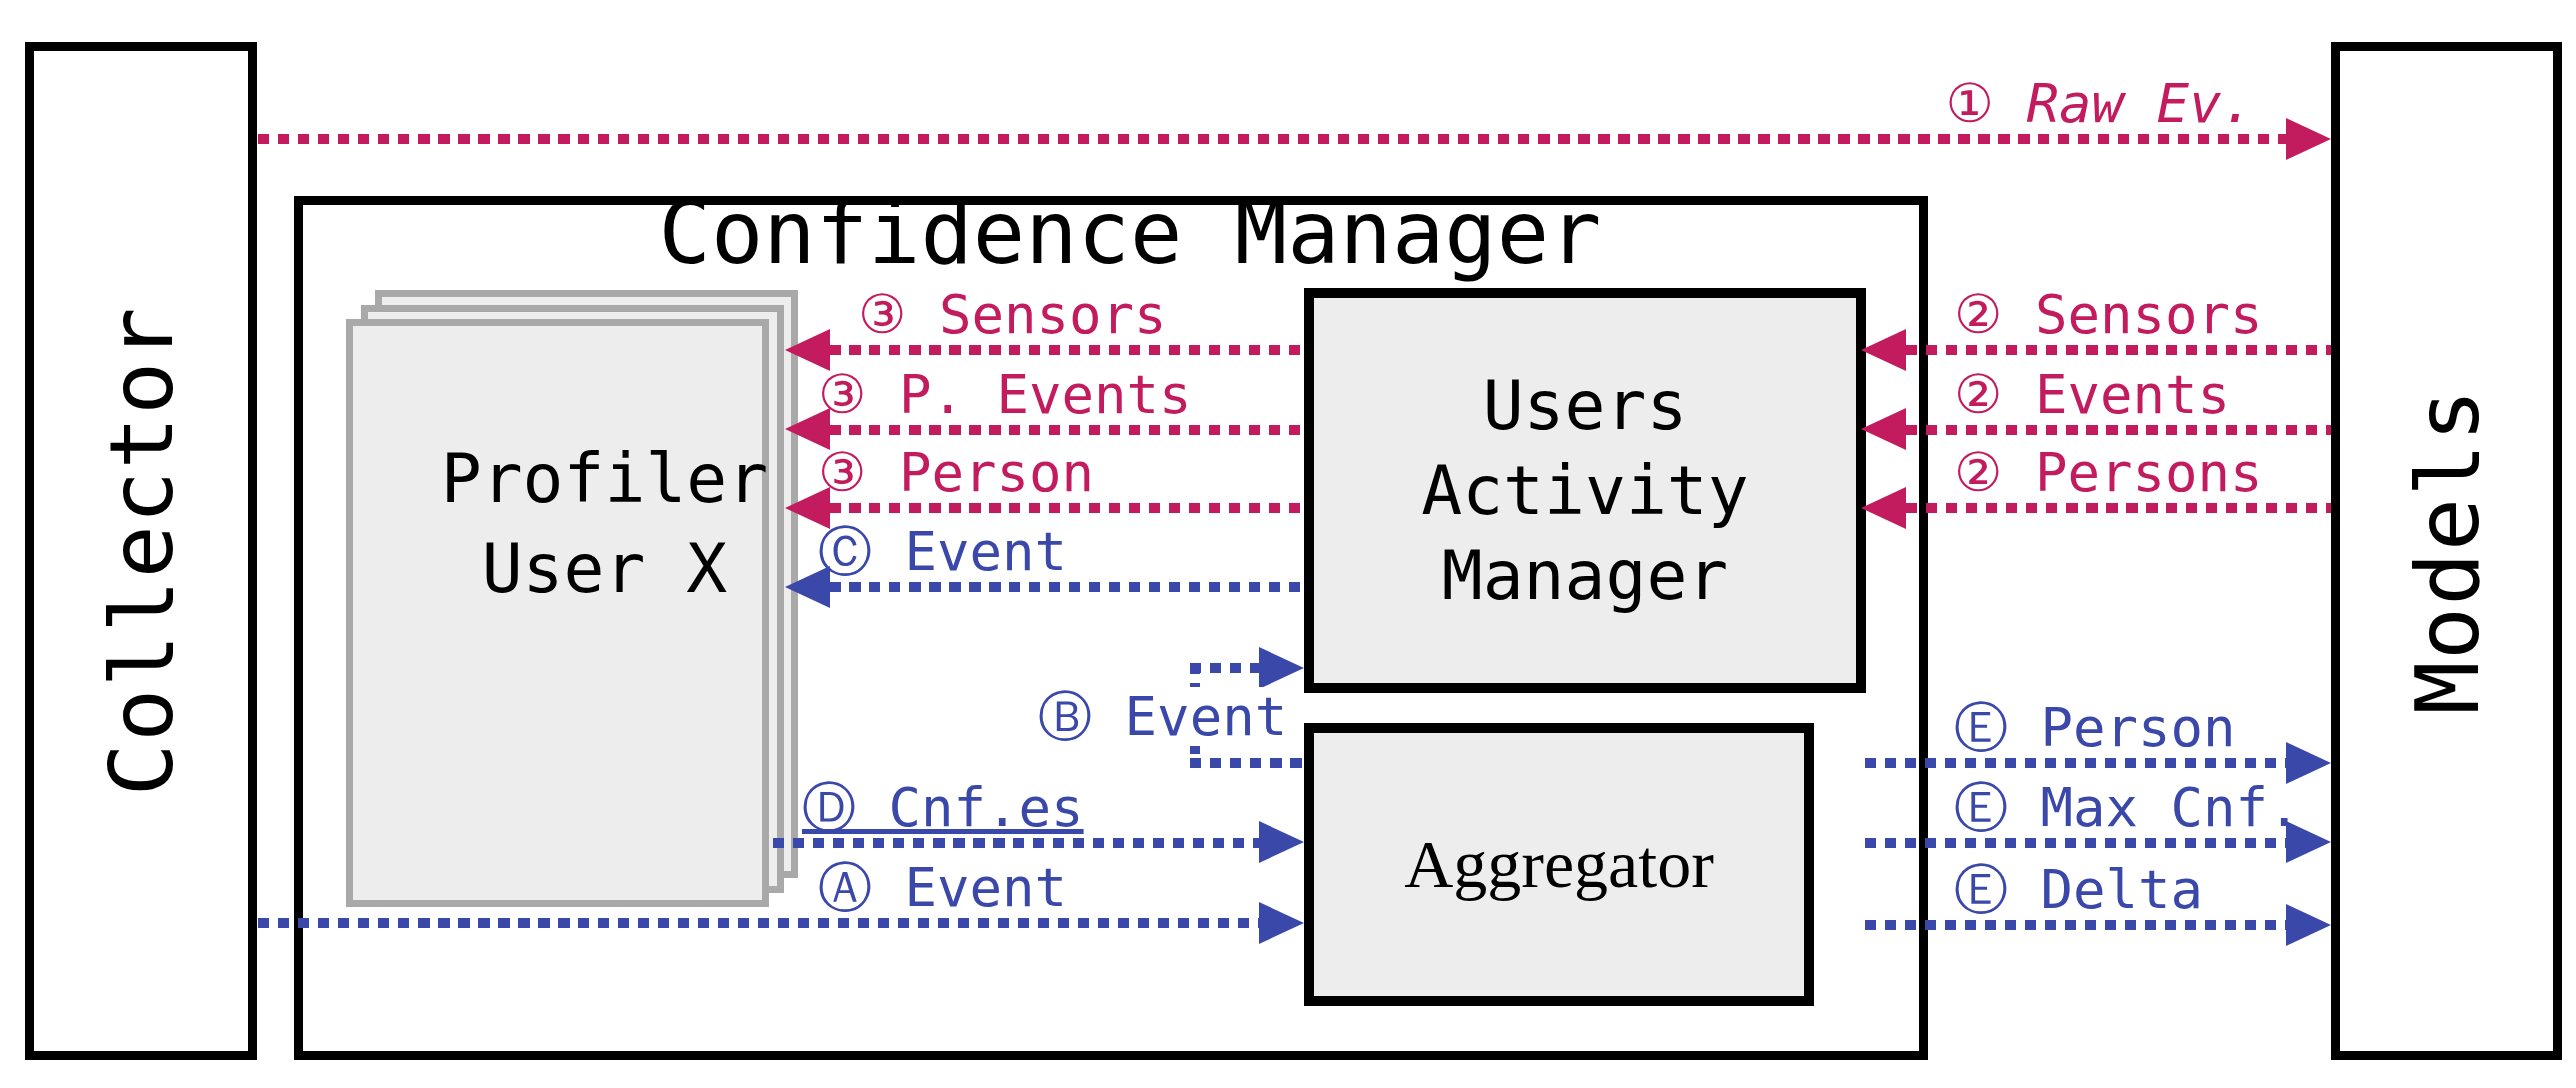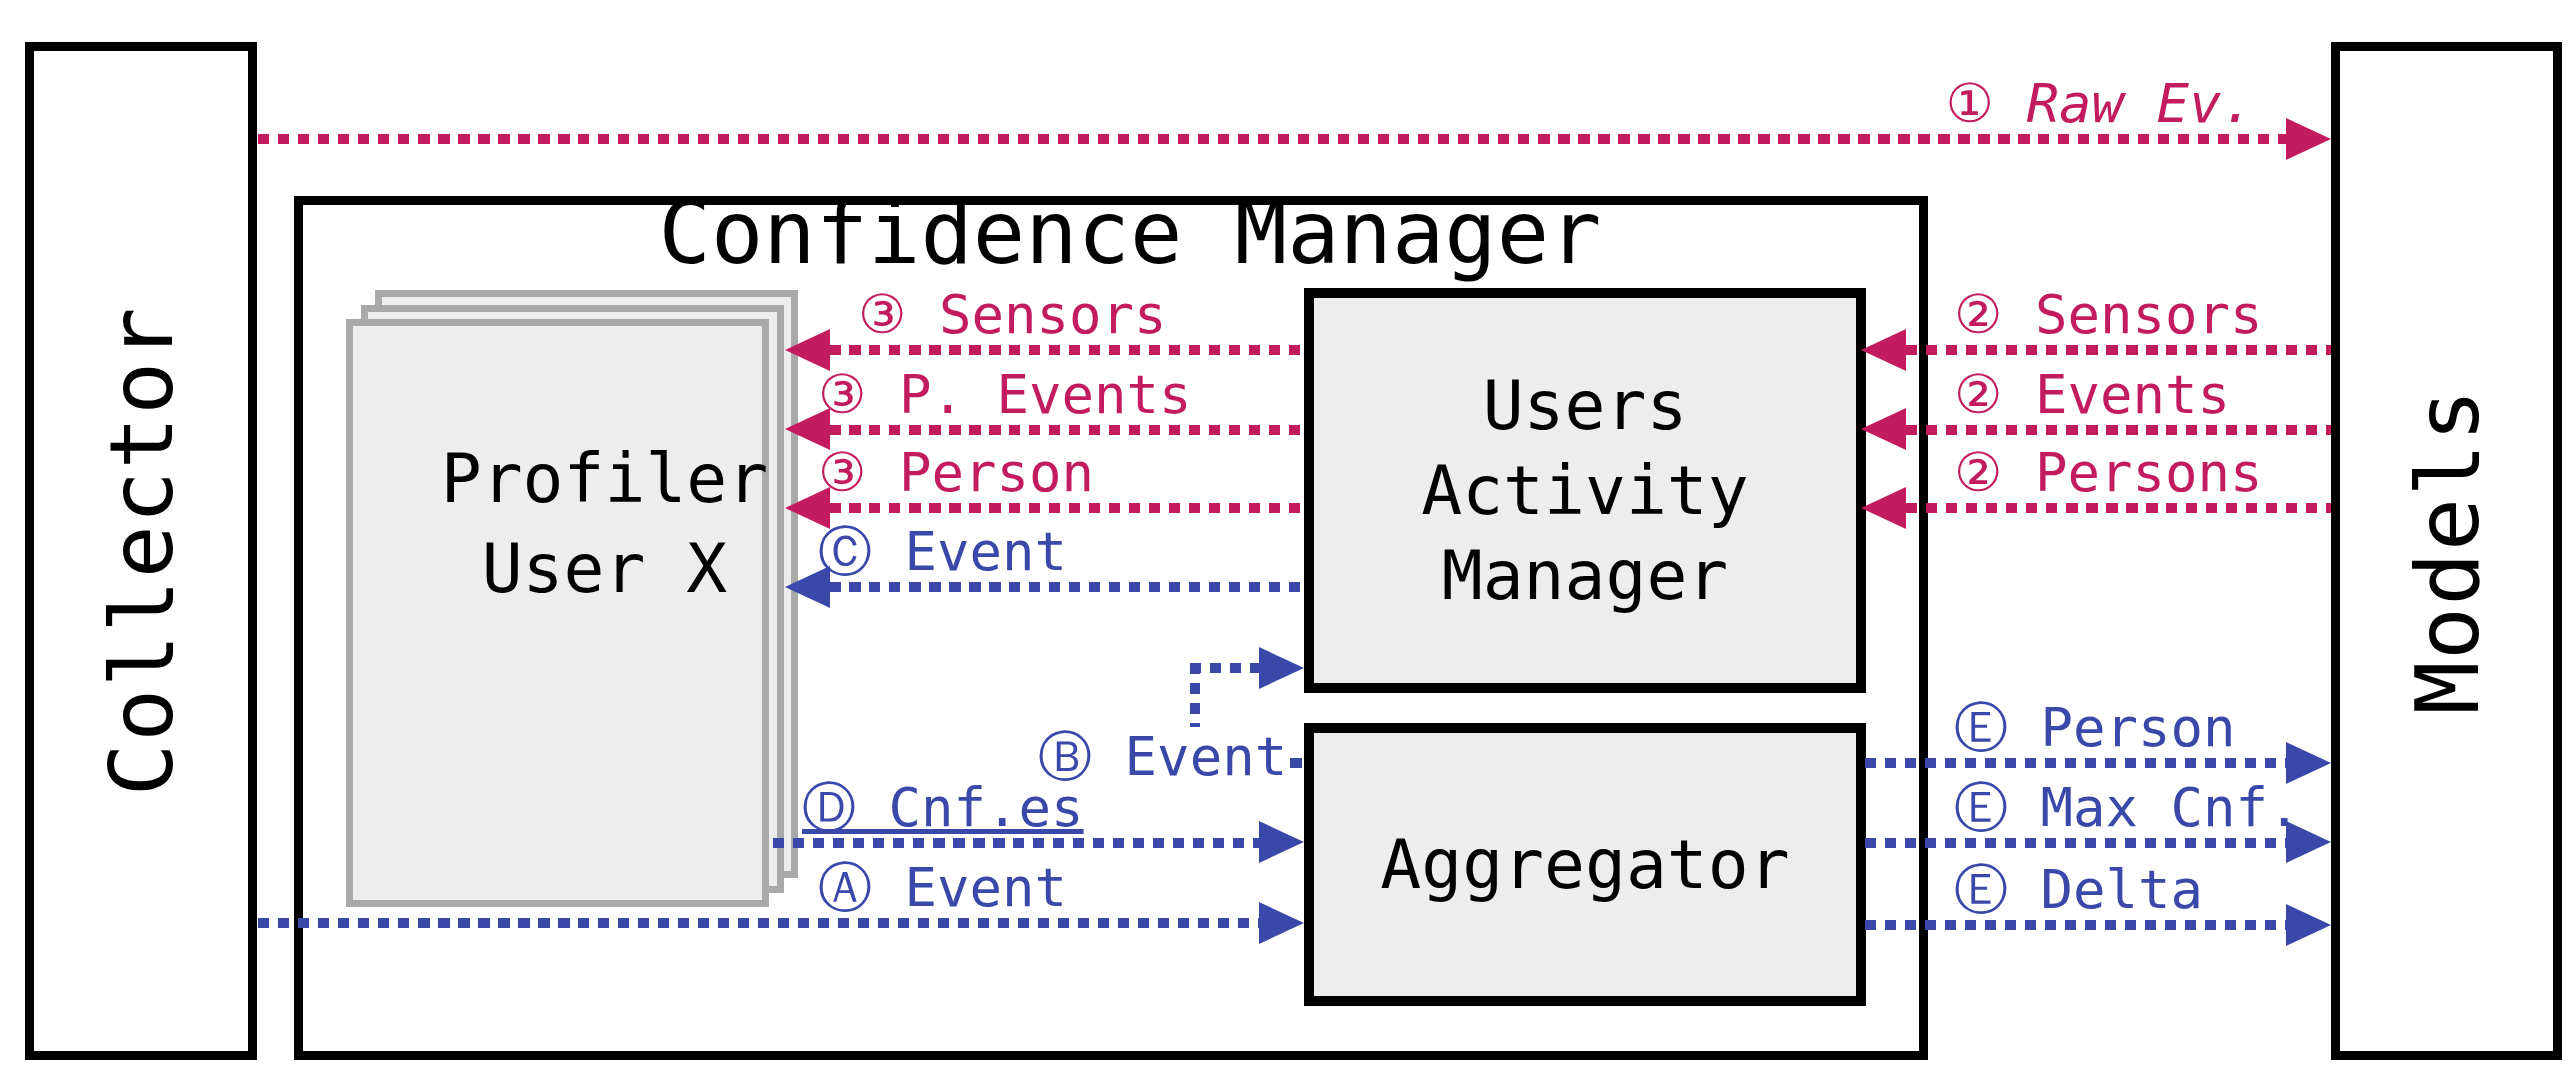--- a/index.html
+++ b/index.html
@@ -56,21 +56,21 @@
   </div>
 
   <div class="panel" style="left:1304px;top:288px;width:562px;height:405px;">
     <div>
       <div>Users</div>
       <div>Activity</div>
       <div>Manager</div>
     </div>
   </div>
 
-  <div class="panel" style="left:1304px;top:723px;width:562px;height:283px;">
+  <div class="panel" style="left:1304px;top:723px;width:510px;height:283px;font-family:Liberation Serif, serif;">
     <div>Aggregator</div>
   </div>
 
   <div class="hline red" style="left:258px;top:134px;width:2028px;"></div>
   <div class="arrowR red" style="left:2286px;top:118px;"></div>
   <div class="flabel red" style="right:322px;top:74px;text-align:right;font-style:italic;">① Raw Ev.</div>
 
   <div class="hline red" style="left:1906px;top:345px;width:425px;"></div>
   <div class="arrowL red" style="left:1861px;top:329px;"></div>
   <div class="flabel red" style="left:1954px;top:285px;">② Sensors</div>
@@ -96,21 +96,21 @@
   <div class="flabel red" style="left:818px;top:443px;">③ Person</div>
 
   <div class="hline blue" style="left:829px;top:582px;width:475px;"></div>
   <div class="arrowL blue" style="left:785px;top:566px;"></div>
   <div class="flabel blue" style="left:818px;top:522px;">Ⓒ Event</div>
 
   <div class="hline blue" style="left:1190px;top:758px;width:114px;"></div>
   <div class="vline blue" style="left:1190px;top:663px;height:105px;"></div>
   <div class="hline blue" style="left:1190px;top:663px;width:69px;"></div>
   <div class="arrowR blue" style="left:1259px;top:647px;"></div>
-  <div class="flabel blue" style="left:1035px;top:687px;background:#fff;padding:0 3.1px;margin-top:40px;">Ⓑ Event</div>
+  <div class="flabel blue" style="left:1035px;top:687px;background:#fff;padding:0 3.1px;">Ⓑ Event</div>
 
   <div class="hline blue" style="left:773px;top:838px;width:486px;"></div>
   <div class="arrowR blue" style="left:1259px;top:821px;"></div>
   <div class="flabel blue" style="left:802px;top:778px;text-decoration:underline;">Ⓓ Cnf.es</div>
 
   <div class="hline blue" style="left:258px;top:918px;width:1001px;"></div>
   <div class="arrowR blue" style="left:1259px;top:902px;"></div>
   <div class="flabel blue" style="left:818px;top:858px;">Ⓐ Event</div>
 
   <div class="hline blue" style="left:1865px;top:758px;width:421px;"></div>

